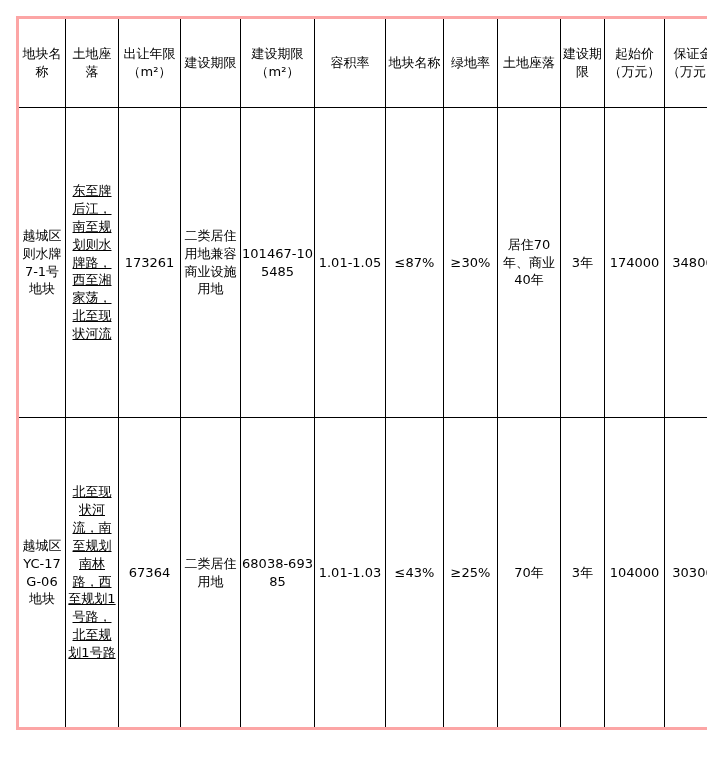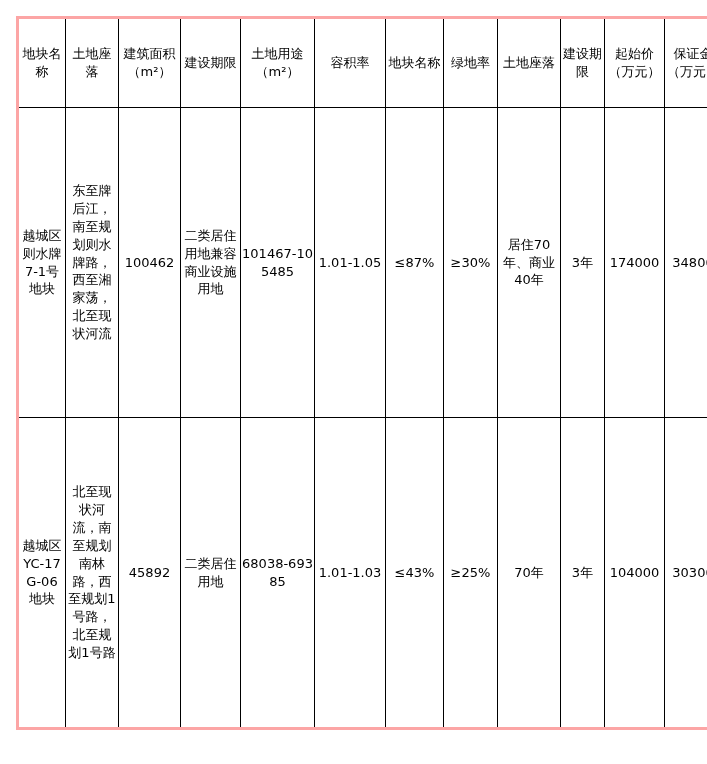--- a/index.html
+++ b/index.html
@@ -55,20 +55,21 @@
   col.c8 { width: 63px; }
   col.c9 { width: 44px; }
   col.c10 { width: 60px; }
   col.c11 { width: 58px; }
 
   td.row-cell {
     height: 305px;
   }
   .vert-tight {
     line-height: 1.36;
+    text-decoration: underline;
   }
 </style>
 </head>
 <body>
 
 <div class="sheet">
   <table class="land-table">
     <colgroup>
       <col class="c0">
         <col class="c1">
@@ -80,51 +81,51 @@
         <col class="c7">
       <col class="c8">
         <col class="c9">
         <col class="c10">
         <col class="c11">
     </colgroup>
     <thead>
       <tr>
         <th>地块名称</th>
         <th>土地座落</th>
-        <th>建筑面积（m²）</th>
+        <th>出让年限（m²）</th>
         <th>建设期限</th>
-        <th>土地用途（m²）</th>
+        <th>建设期限（m²）</th>
         <th>容积率</th>
         <th>地块名称</th>
         <th>绿地率</th>
         <th>土地座落</th>
         <th>建设期限</th>
         <th>起始价（万元）</th>
         <th>保证金（万元）</th>
       </tr>
     </thead>
     <tbody>
       <tr>
         <td class="row-cell">越城区则水牌7-1号地块</td>
         <td class="row-cell vert-tight">东至牌后江，南至规划则水牌路，西至湘家荡，北至现状河流</td>
-        <td class="row-cell">100462</td>
+        <td class="row-cell">173261</td>
         <td class="row-cell">二类居住用地兼容商业设施用地</td>
         <td class="row-cell">101467-105485</td>
         <td class="row-cell">1.01-1.05</td>
         <td class="row-cell">≤87%</td>
         <td class="row-cell">≥30%</td>
         <td class="row-cell">居住70年、商业40年</td>
         <td class="row-cell">3年</td>
         <td class="row-cell">174000</td>
         <td class="row-cell">34800</td>
       </tr>
       <tr>
         <td class="row-cell">越城区YC-17G-06地块</td>
         <td class="row-cell vert-tight">北至现状河流，南至规划南林路，西至规划1号路，北至规划1号路</td>
-        <td class="row-cell">45892</td>
+        <td class="row-cell">67364</td>
         <td class="row-cell">二类居住用地</td>
         <td class="row-cell">68038-69385</td>
         <td class="row-cell">1.01-1.03</td>
         <td class="row-cell">≤43%</td>
         <td class="row-cell">≥25%</td>
         <td class="row-cell">70年</td>
         <td class="row-cell">3年</td>
         <td class="row-cell">104000</td>
         <td class="row-cell">30300</td>
       </tr>

